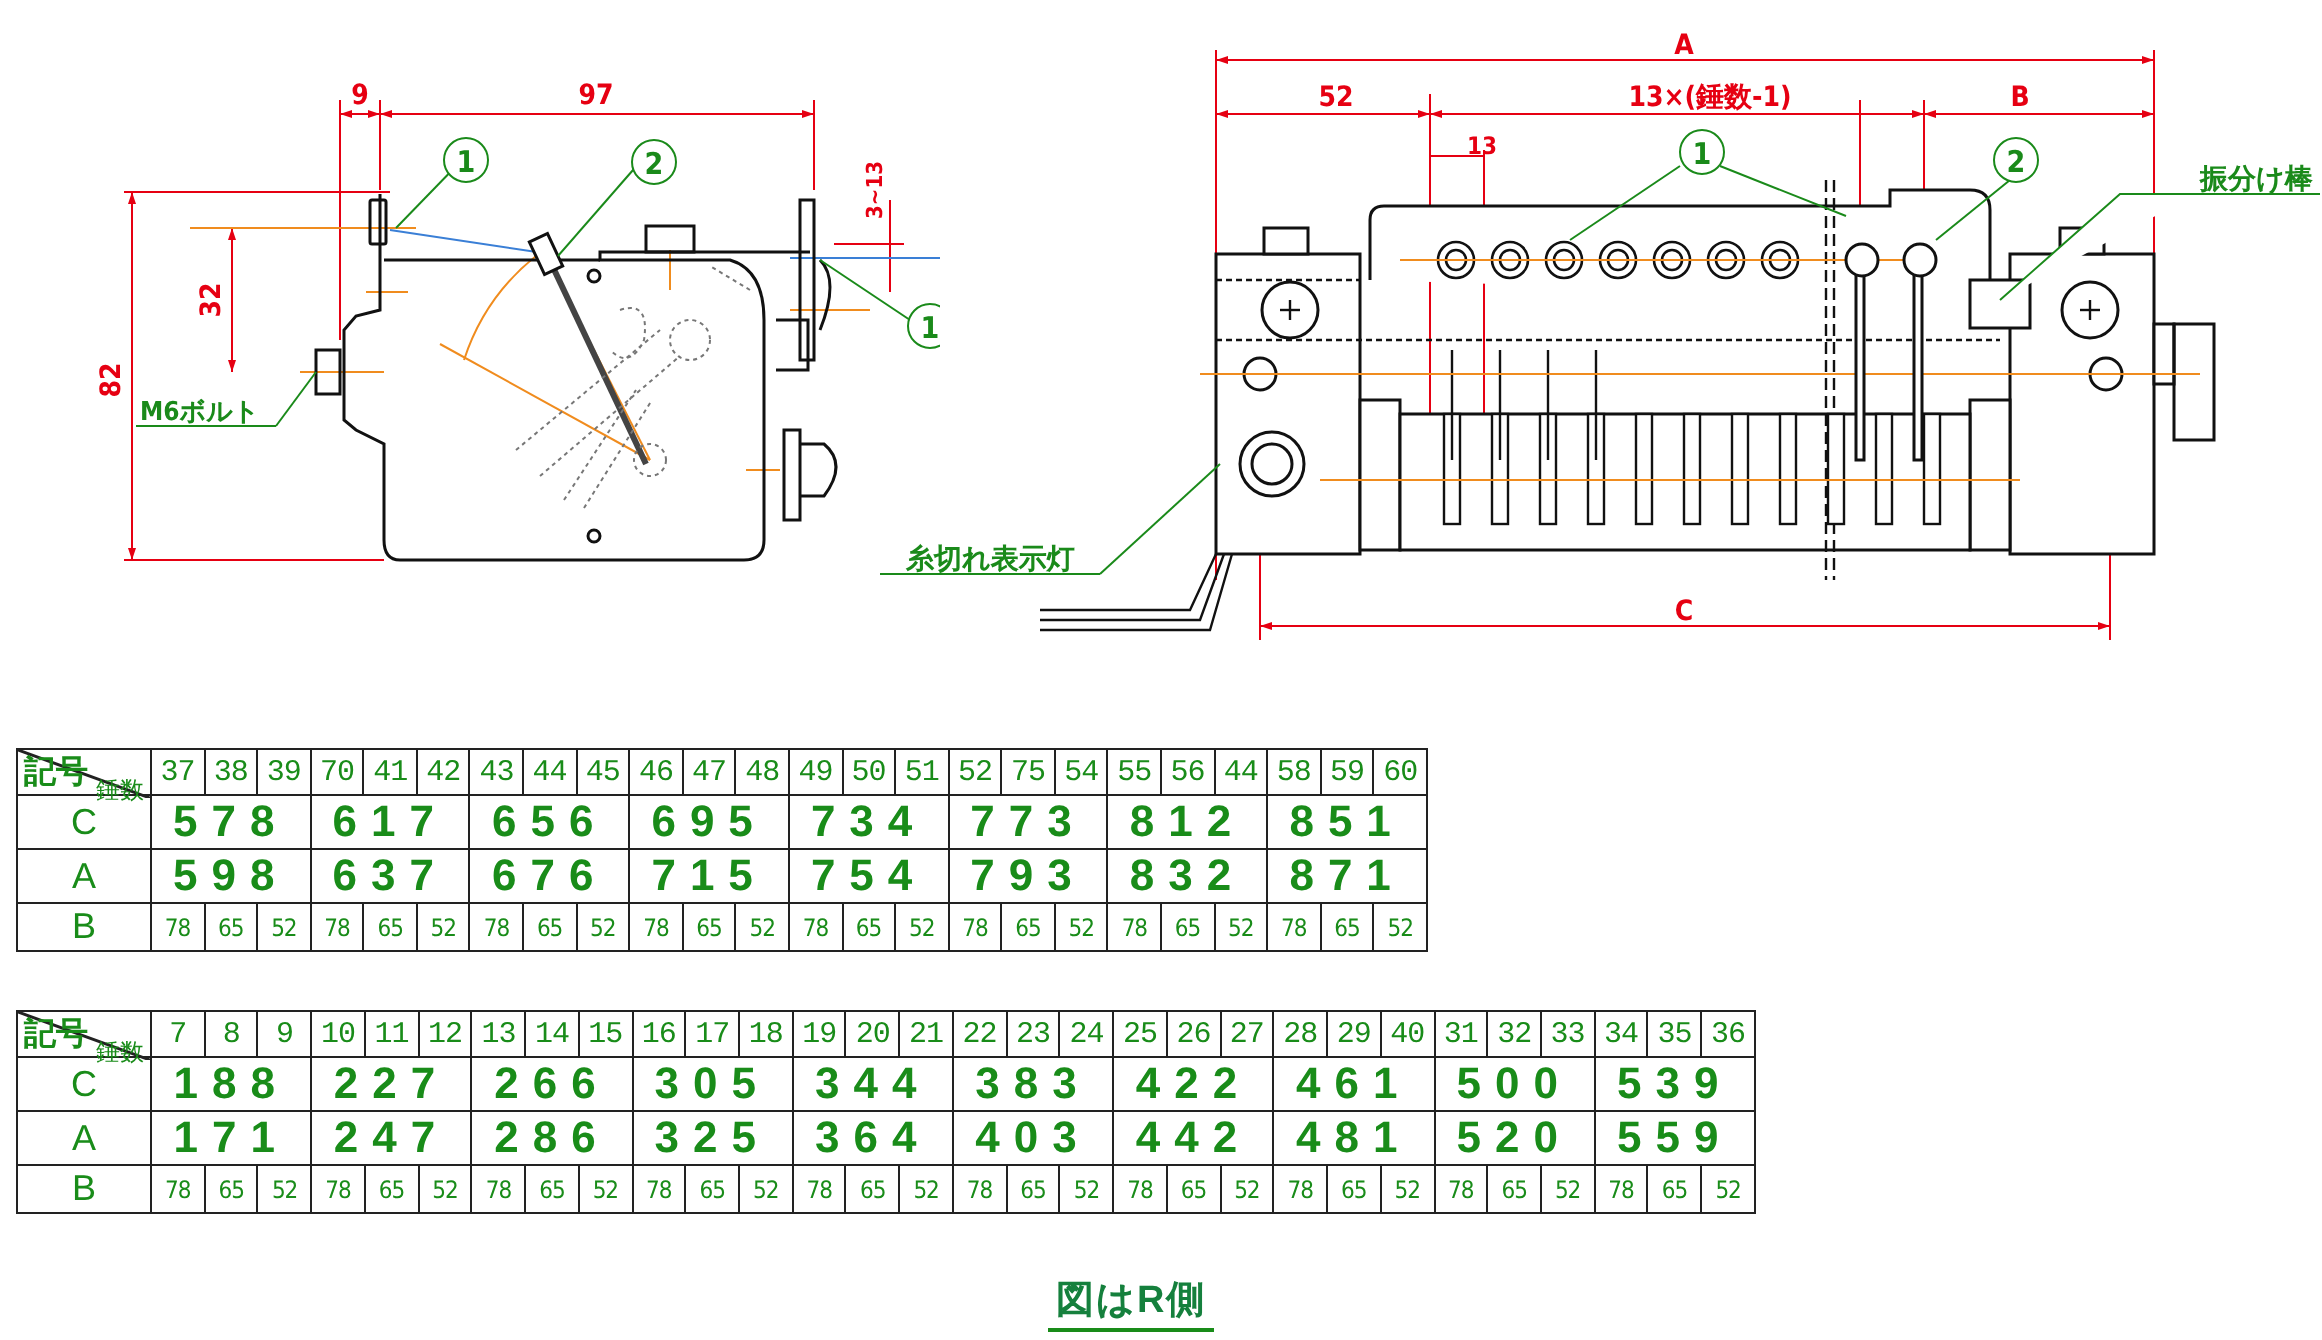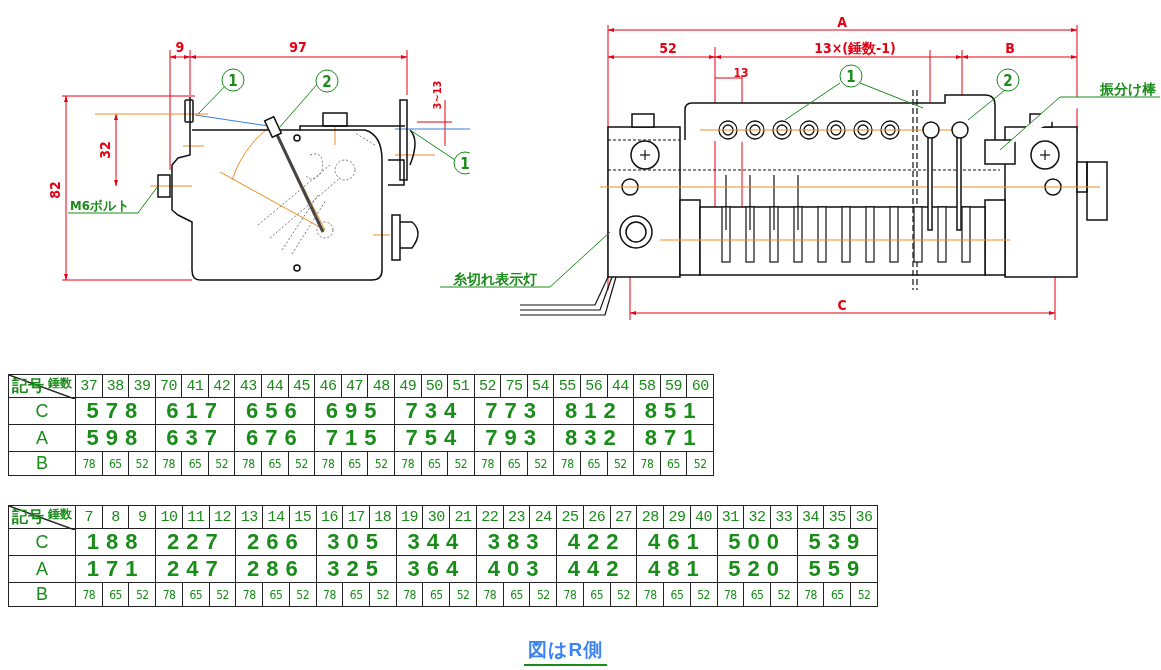--- a/index.html
+++ b/index.html
@@ -7,26 +7,26 @@
   svg text{font-family:"DejaVu Sans Condensed","DejaVu Sans","Liberation Sans",sans-serif;}
   .dim{fill:#e60012;font-weight:bold;}
   .lbl{fill:#1a8a1a;font-weight:bold;}
   table.spec{position:absolute;border-collapse:collapse;font-family:"Liberation Sans","DejaVu Sans",sans-serif;}
   table.spec td{border:1.5px solid #222;text-align:center;padding:0;color:#198c19;}
   table.spec td.hd{font-size:15px;height:22px;font-family:Liberation Mono, monospace;letter-spacing:-0.5px;}
   table.spec td.rowlbl{font-size:18px;width:66px;height:23px;}
   table.spec td.val{font-size:22px;letter-spacing:7px;height:23px;font-weight:bold;}
   table.spec td.b{font-size:12px;height:22px;font-family:"DejaVu Sans Condensed","DejaVu Sans",sans-serif;letter-spacing:-0.5px;}
   table.spec td.corner{width:66px;height:22px;position:relative;padding:0;}
-  .corner .c1{position:absolute;right:3px;top:0;font-size:12px;font-weight:bold;}
+  .corner .c1{position:absolute;right:3px;top:12px;font-size:12px;font-weight:normal;}
   .corner .c2{position:absolute;left:3px;bottom:0;font-size:16px;font-weight:bold;}
   .corner svg{position:absolute;left:0;top:0;}
   #t1{left:8px;top:374px;width:706px;}
   #t2{left:8px;top:505px;width:870px;}
-  #caption{position:absolute;left:524px;top:637px;font-size:19px;font-weight:bold;color:#3b82f6;border-bottom:2px solid #198c19;padding:0 4px 1px 4px;letter-spacing:1px;}
+  #caption{position:absolute;left:524px;top:637px;font-size:19px;font-weight:bold;color:#15803d;border-bottom:2px solid #198c19;padding:0 4px 1px 4px;letter-spacing:1px;}
 </style>
 </head>
 <body>
 
 <svg style="position:absolute;left:0;top:0" width="470" height="300" viewBox="0 0 470 300">
   <g stroke="#e60012" stroke-width="1" fill="none">
 
     <line x1="170" y1="50" x2="170" y2="170"></line>
     <line x1="190" y1="50" x2="190" y2="95"></line>
     <line x1="407" y1="50" x2="407" y2="95"></line>
@@ -343,21 +343,21 @@
         <td class="hd">10</td>
         <td class="hd">11</td>
         <td class="hd">12</td>
         <td class="hd">13</td>
         <td class="hd">14</td>
         <td class="hd">15</td>
         <td class="hd">16</td>
         <td class="hd">17</td>
         <td class="hd">18</td>
         <td class="hd">19</td>
-        <td class="hd">30</td>
+        <td class="hd">20</td>
         <td class="hd">21</td>
         <td class="hd">22</td>
         <td class="hd">23</td>
         <td class="hd">24</td>
         <td class="hd">25</td>
         <td class="hd">26</td>
         <td class="hd">27</td>
         <td class="hd">28</td>
         <td class="hd">29</td>
         <td class="hd">40</td>

